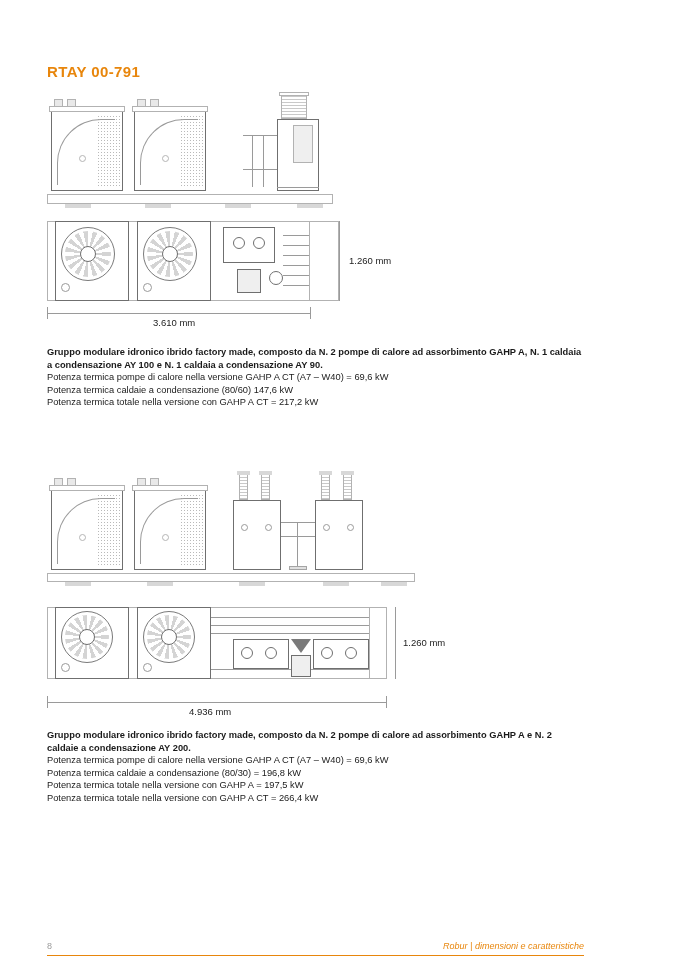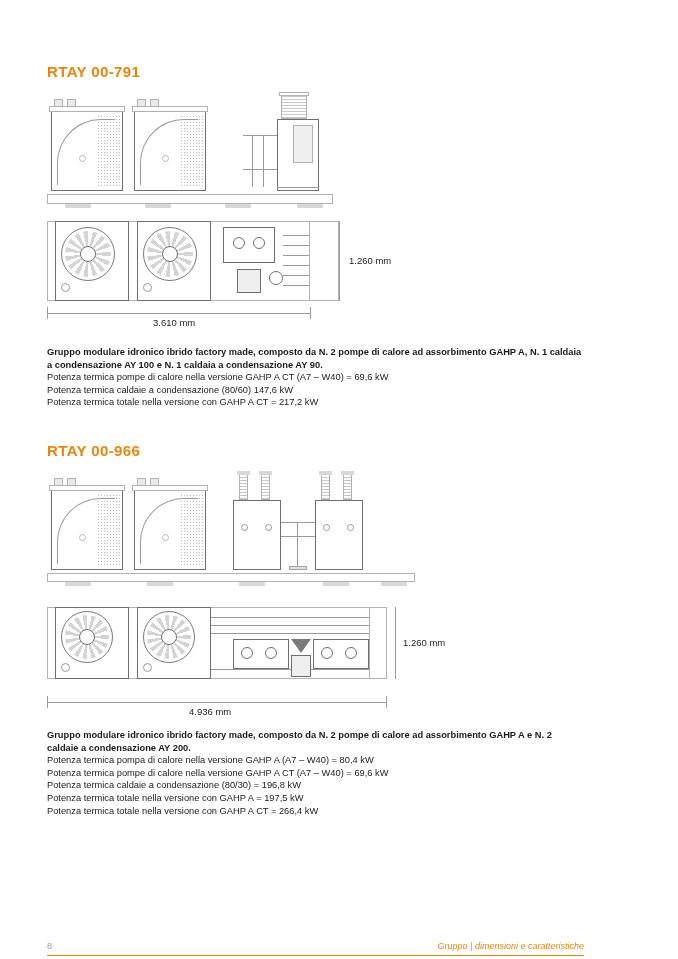--- a/index.html
+++ b/index.html
@@ -164,23 +164,20 @@
   </div>
 
   <div class="desc" style="top:327px;">
     <p class="b">Gruppo modulare idronico ibrido factory made, composto da N. 2 pompe di calore ad assorbimento GAHP A, N. 1 caldaia</p>
     <p class="b">a condensazione AY 100 e N. 1 caldaia a condensazione AY 90.</p>
     <p>Potenza termica pompe di calore nella versione GAHP A CT (A7 – W40) = 69,6 kW</p>
     <p>Potenza termica caldaie a condensazione (80/60) 147,6 kW</p>
     <p>Potenza termica totale nella versione con GAHP A CT = 217,2 kW</p>
   </div>
 
-  <div class="section" style="top:423px;">
-    <h2 class="sec-title">RTAY 00-966</h2>
-  </div>
 
   <div class="drw" style="left:47px; top:455px; width:380px; height:112px;">
 
     <div class="box" style="left:4px; top:16px; width:72px; height:80px;"></div>
     <div class="box-lt" style="left:2px; top:11px; width:76px; height:6px;"></div>
     <div class="box-lt" style="left:7px; top:4px; width:9px; height:8px; background:#e9e9e9;"></div>
     <div class="box-lt" style="left:20px; top:4px; width:9px; height:8px; background:#e9e9e9;"></div>
     <div class="drw dots" style="left:50px; top:20px; width:24px; height:72px;"></div>
     <div class="drw" style="left:10px; top:24px; width:58px; height:66px; border-left:1px solid #9a9a9a; border-top:1px solid #9a9a9a; border-radius:44px 0 0 0;"></div>
     <div class="drw" style="left:32px; top:60px; width:7px; height:7px; border:1px solid #b5b5b5; border-radius:50%;"></div>
@@ -263,24 +260,23 @@
 
     <div class="dimline" style="left:0px; top:105px; width:340px;"></div>
     <div class="dimtick" style="left:0px; top:99px; height:12px;"></div>
     <div class="dimtick" style="left:339px; top:99px; height:12px;"></div>
     <div class="dim-text" style="left:142px; top:109px;">4.936 mm</div>
   </div>
 
   <div class="desc" style="top:710px;">
     <p class="b">Gruppo modulare idronico ibrido factory made, composto da N. 2 pompe di calore ad assorbimento GAHP A e N. 2</p>
     <p class="b">caldaie a condensazione AY 200.</p>
-    <p>Potenza termica pompa di calore nella versione GAHP A (A7 – W40) = 80,4 kW</p>
     <p>Potenza termica pompe di calore nella versione GAHP A CT (A7 – W40) = 69,6 kW</p>
     <p>Potenza termica caldaie a condensazione (80/30) = 196,8 kW</p>
     <p>Potenza termica totale nella versione con GAHP A = 197,5 kW</p>
     <p>Potenza termica totale nella versione con GAHP A CT = 266,4 kW</p>
   </div>
 
   <div class="footer-num">8</div>
-  <div class="footer-txt">Gruppo | dimensioni e caratteristiche</div>
+  <div class="footer-txt">Robur | dimensioni e caratteristiche</div>
   <div class="footer-rule"></div>
 
 </div>
 
 </body></html>

